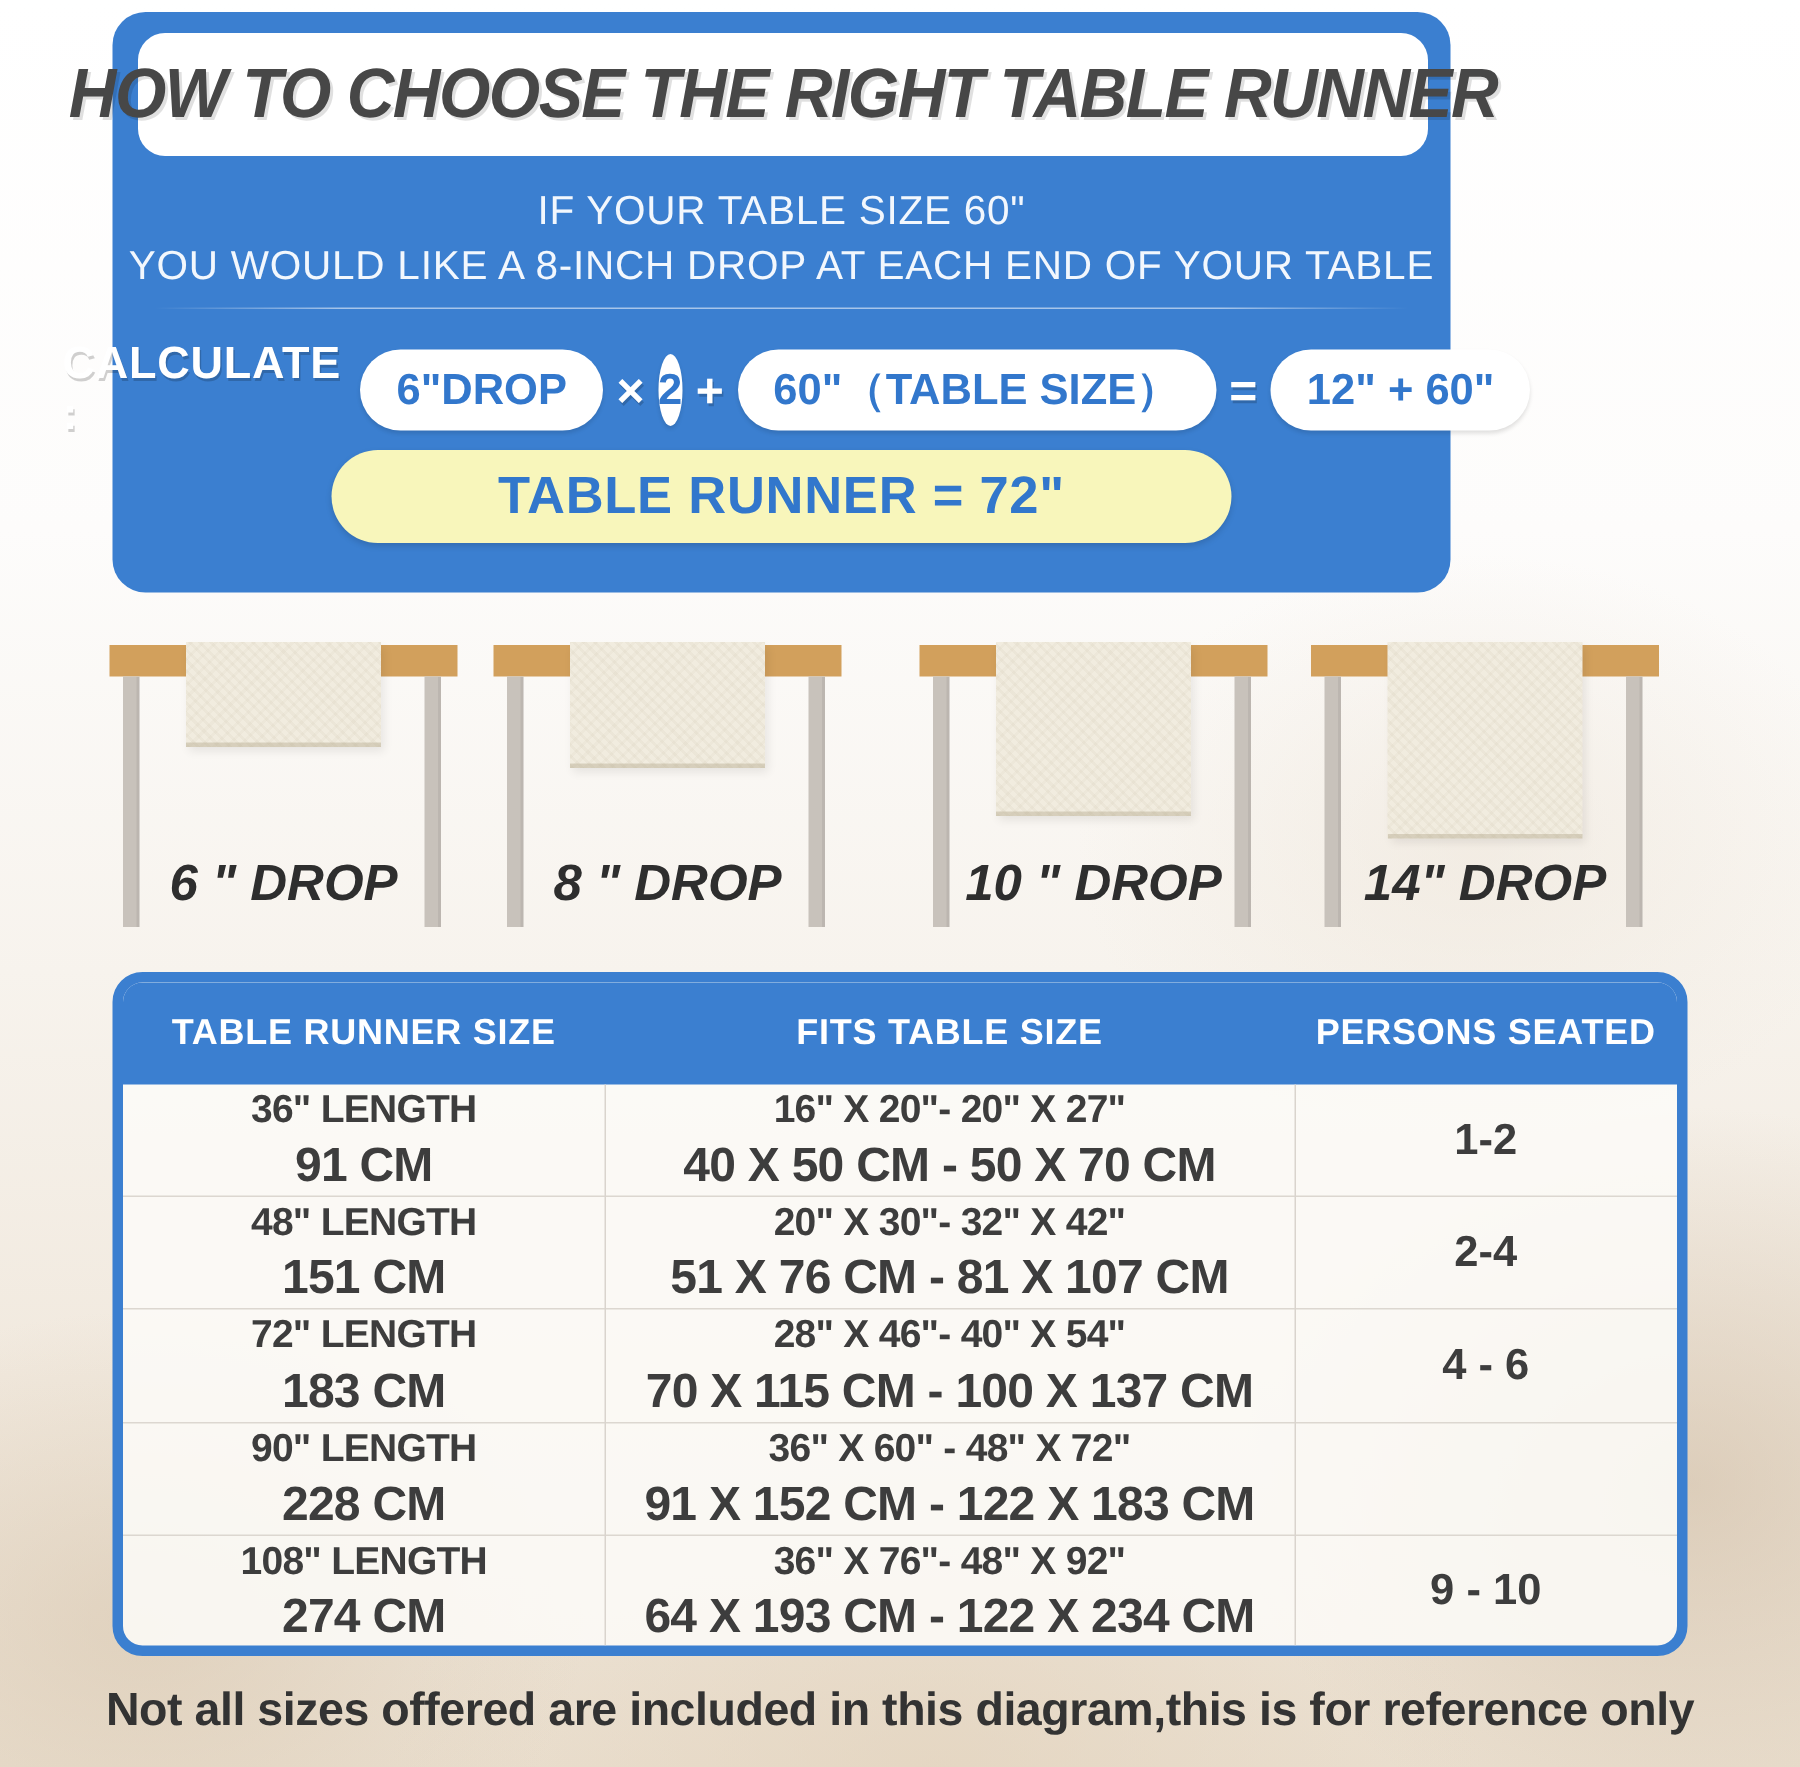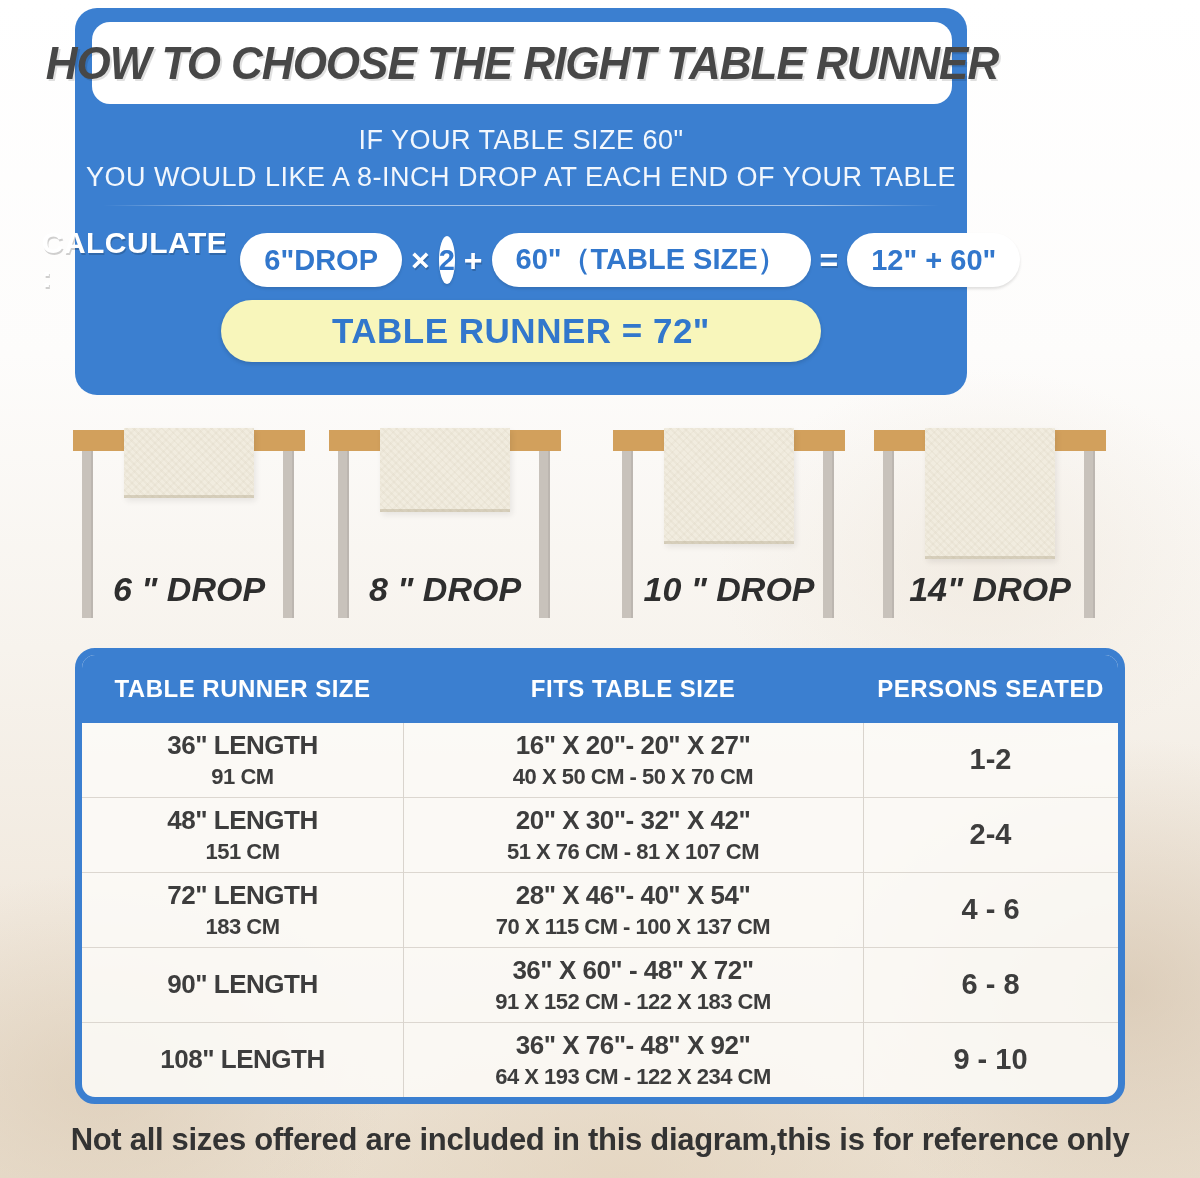--- a/index.html
+++ b/index.html
@@ -117,21 +117,21 @@
   }
   .size-body{position:relative; height:374px; display:flex; flex-direction:column;}
   .vline{position:absolute; top:0; bottom:0; width:1px; background:#d9d4cd;}
   .vline.v1{left:321px;} .vline.v2{left:781px;}
   .size-row{
     flex:1; display:grid; grid-template-columns:321px 460px 1fr; align-items:center;
     border-bottom:1px solid #dcd7d0;
   }
   .size-row:last-child{border-bottom:none;}
   .cell{text-align:center; color:var(--ink); font-weight:bold; font-size:26px; line-height:1.28; letter-spacing:-0.5px;}
-  .cell .sub{font-size:22px;}
+  .cell .sub{font-size:32px;}
   .cell.persons{font-size:29px; letter-spacing:0;}
 
   
   .footer-note{
     position:absolute; left:0; top:1122px; width:100%; text-align:center;
     color:#333; font-size:31px; font-weight:bold; letter-spacing:-0.3px;
   }
 </style>
 </head>
 <body>
@@ -237,31 +237,32 @@
         <div class="cell">
           <div>28" X 46"- 40" X 54"</div>
           <div class="sub">70 X 115 CM - 100 X 137 CM</div>
         </div>
         <div class="cell persons">4 - 6</div>
       </div>
 
       <div class="size-row">
         <div class="cell">
           <div>90" LENGTH</div>
+          <div class="sub">228 CM</div>
         </div>
         <div class="cell">
           <div>36" X 60" - 48" X 72"</div>
           <div class="sub">91 X 152 CM - 122 X 183 CM</div>
         </div>
-        <div class="cell persons">6 - 8</div>
       </div>
 
       <div class="size-row">
         <div class="cell">
           <div>108" LENGTH</div>
+          <div class="sub">274 CM</div>
         </div>
         <div class="cell">
           <div>36" X 76"- 48" X 92"</div>
           <div class="sub">64 X 193 CM - 122 X 234 CM</div>
         </div>
         <div class="cell persons">9 - 10</div>
       </div>
     </div>
   </div>
 

